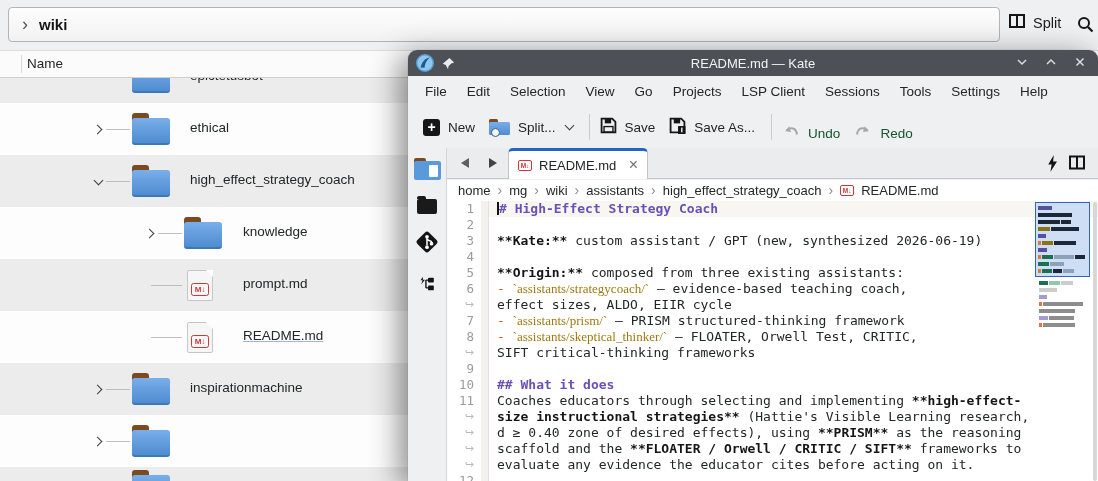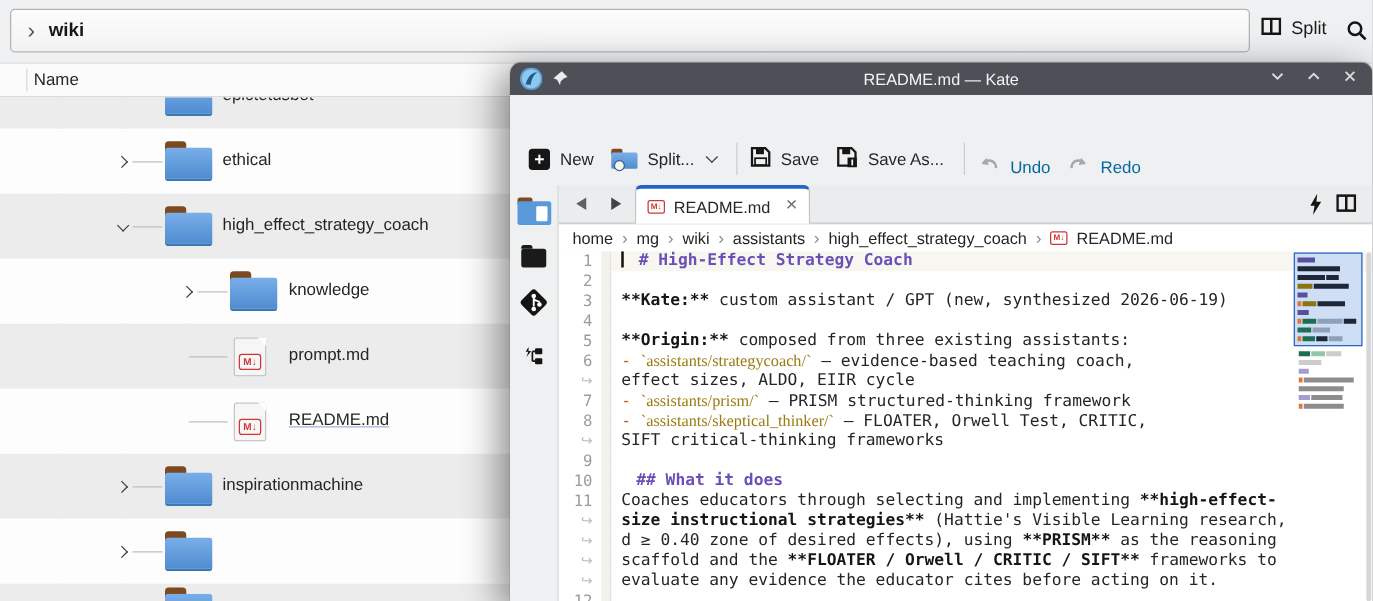--- a/index.html
+++ b/index.html
@@ -45,21 +45,21 @@
   .ftab{position:absolute;left:0;top:0;width:17px;height:9px;background:#7c4a21;border-radius:3px 3px 0 0;}
   .fbody{position:absolute;left:0;top:5px;width:38px;height:27px;border-radius:3px;
          background:linear-gradient(#79aee9,#4f8cd0);border-bottom:2px solid #3b78b6;}
   .mdicon{position:absolute;top:11px;width:26px;height:31px;background:#f6f6f6;border:1px solid #c6c6c6;
           border-radius:2px;}
   .mdicon:before{content:"";position:absolute;right:-1px;top:-1px;border-style:solid;border-width:0 7px 7px 0;
           border-color:transparent #fdfdfd transparent transparent;}
   .mdbadge{position:absolute;left:3px;bottom:4px;width:18px;height:13px;border:1.6px solid #cb3837;
           border-radius:2.5px;color:#cb3837;font-size:8px;font-weight:bold;display:flex;
           align-items:center;justify-content:center;letter-spacing:0;}
-  .flabel{position:absolute;top:17px;font-size:13.5px;color:#232627;white-space:nowrap;}
+  .flabel{position:absolute;top:17px;font-size:13.5px;color:#232627;white-space:nowrap;margin-left:12px;}
   .flabel.u{text-decoration:underline;text-decoration-color:#9db7d6;}
   .d1 .exp{left:92px;} .d1 .ficon{left:132px;} .d1 .flabel{left:178px;}
   .d1 .stub{left:106px;width:24px;}
   .d2 .exp{left:144px;} .d2 .ficon{left:184px;} .d2 .mdicon{left:187px;} .d2 .flabel{left:231px;}
   .d2 .stub{left:158px;width:24px;} .d2.nochild .stub{left:151px;width:31px;}
 
   
   .kate{position:absolute;left:408px;top:50px;width:690px;height:431px;background:#eff0f1;
         border-radius:9px 9px 0 0;box-shadow:-8px 6px 30px rgba(0,0,0,.45), 0 0 1px rgba(0,0,0,.4);}
   .k-titlebar{position:absolute;top:0;left:0;right:0;height:26px;background:#4d5157;
@@ -69,21 +69,21 @@
   .k-title{margin:16px auto;font-size:13px;color:#f3f4f5;}
   .k-ctrls{position:absolute;right:12px;top:0;height:26px;display:flex;gap:17px;align-items:center;}
 
   .k-menubar{position:absolute;top:26px;left:0;right:0;height:30px;display:flex;align-items:center;
              padding-left:7px;}
   .mitem{padding:0 10px;font-size:13.5px;color:#232627;}
 
   .k-toolbar{position:absolute;top:56px;left:0;right:0;height:42px;display:flex;align-items:center;
              padding-left:15px;}
   .tbtn{display:flex;align-items:center;gap:8px;font-size:13.5px;color:#232627;margin-right:14px;}
-  .tbtn.dis{color:#0369a1;margin-top:12px;}
+  .tbtn.dis{color:#14532d;margin-top:12px;}
   .tsep{width:1px;height:26px;background:#cccccc;margin:0 10px 0 2px;}
   .i-new{width:17px;height:17px;background:#161616;border-radius:3px;color:#fff;font-size:14px;
          font-weight:bold;display:flex;align-items:center;justify-content:center;line-height:1;padding-bottom:1px;}
   .i-folder{position:relative;width:21px;height:16px;}
   .i-folder .t{position:absolute;left:0;top:0;width:9px;height:5px;background:#7c4a21;border-radius:1.5px 1.5px 0 0;}
   .i-folder .b{position:absolute;left:0;top:3px;width:21px;height:13px;border-radius:1.5px;
                background:linear-gradient(#79aee9,#4f8cd0);}
   .i-folder .clock{position:absolute;left:2px;bottom:-2px;width:9px;height:9px;border-radius:50%;
                background:#f4f4f4;border:1.5px solid #355f86;}
   .chev-dn{width:7px;height:7px;border-right:1.5px solid #3c3c3c;border-bottom:1.5px solid #3c3c3c;
@@ -121,21 +121,21 @@
   .bc-item{white-space:nowrap;}
 
   .k-editor{position:absolute;left:39px;right:0;top:151px;bottom:0;background:#fff;overflow:hidden;
             font-family:"DejaVu Sans Mono",monospace;font-size:13px;line-height:16px;}
   .eline{height:16px;display:flex;white-space:pre;}
   .ln{width:34px;flex:none;text-align:right;padding-right:7px;color:#9b9b9b;font-size:12.5px;}
   .ln.wrapmark{color:#b9b9b9;font-family:"DejaVu Sans",sans-serif;font-size:11px;}
   .fold{width:8px;flex:none;background:#f2f1ee;border-right:1px solid #e4e2de;}
   .ecode{flex:1;padding-left:8px;}
   .eline.cur .ecode{background:#f8f6f1;}
-  .seg-h{color:#6b4fb8;font-weight:bold;padding-left:12px;}
+  .seg-h{color:#6b4fb8;font-weight:bold;}
   .seg-b{color:#151515;font-weight:bold;}
   .seg-t{color:#232627;}
   .seg-c{color:#9c7a11;font-family:Liberation Serif, serif;}
   .seg-d{color:#b65c1f;}
   .caret{display:inline-block;width:0;height:13px;border-left:2px solid #111;vertical-align:-2px;}
 
   .k-minimap{position:absolute;right:8px;top:152px;width:55px;}
   .mm-view{border:1.5px solid #2d65c0;background:#cedef4;padding:3px 2px;display:flex;
            flex-direction:column;gap:3px;}
   .mm-below{padding:4px 4px;display:flex;flex-direction:column;gap:3px;}
@@ -312,20 +312,33 @@
             </svg>
         </span>
         <span>
           <svg width="12" height="12" viewBox="0 0 12 12">
               <path d="M2.5 2.5 L9.5 9.5 M9.5 2.5 L2.5 9.5" stroke="#d9dbdd" stroke-width="1.5"></path>
             </svg>
         </span>
       </span>
     </div>
 
+    <div class="k-menubar" id="kate-menubar">
+        <span class="mitem">File</span>
+        <span class="mitem">Edit</span>
+        <span class="mitem">Selection</span>
+        <span class="mitem">View</span>
+        <span class="mitem">Go</span>
+        <span class="mitem">Projects</span>
+        <span class="mitem">LSP Client</span>
+        <span class="mitem">Sessions</span>
+        <span class="mitem">Tools</span>
+        <span class="mitem">Settings</span>
+        <span class="mitem">Help</span>
+      </div>
 
     <div class="k-toolbar">
       <div class="tbtn">
         <span class="i-new">+</span>
         <span>New</span>
       </div>
       <div class="tbtn">
         <span class="i-folder">
           <span class="t"></span>
             <span class="b"></span>

